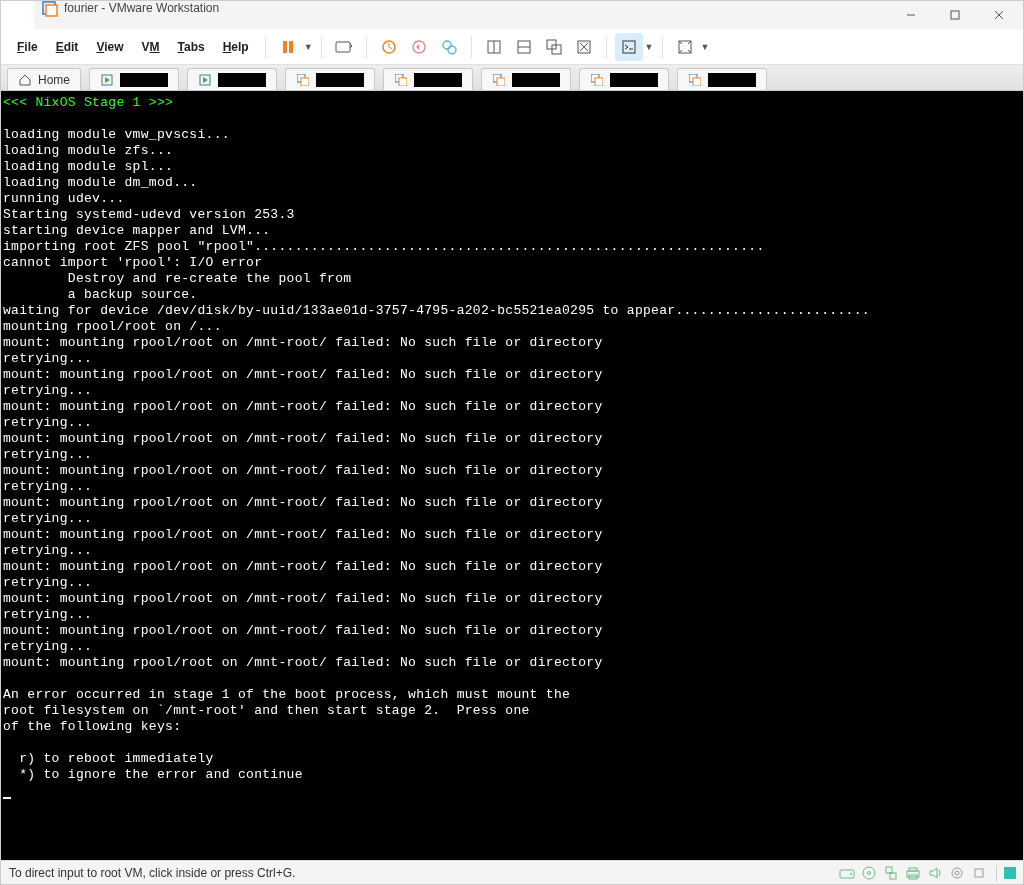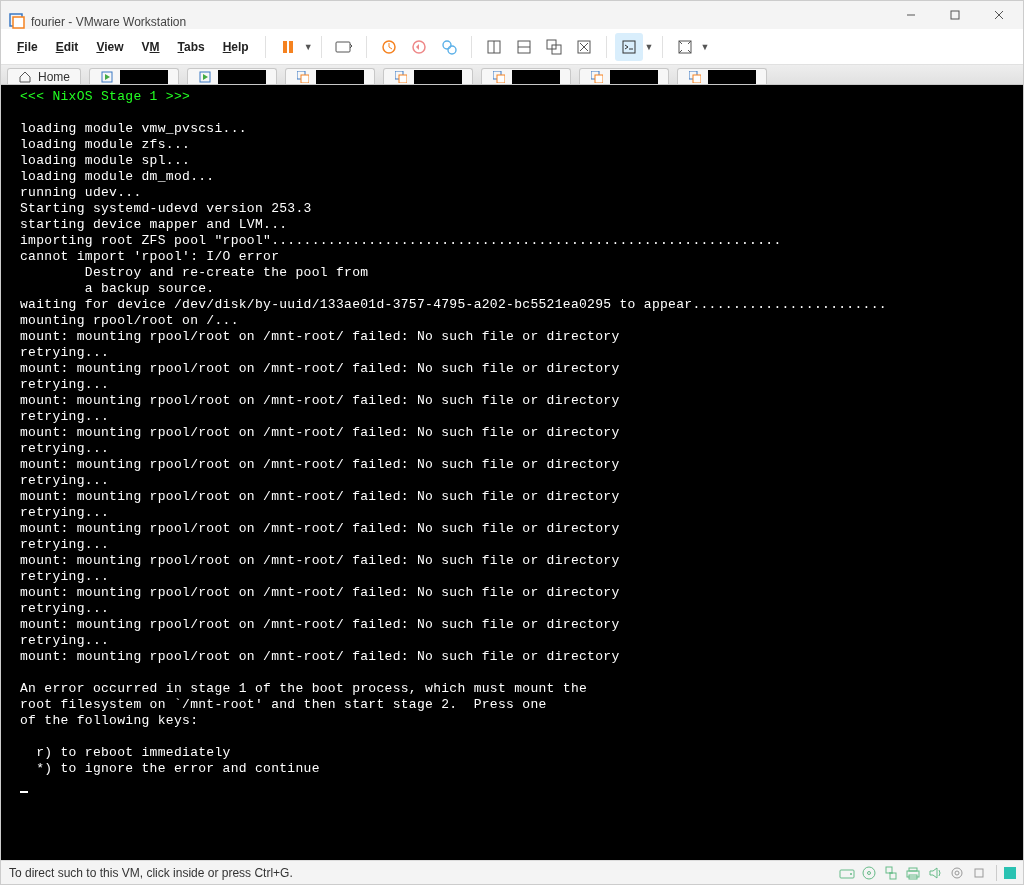--- a/index.html
+++ b/index.html
@@ -1,39 +1,39 @@
 <!DOCTYPE html>
 <html><head>
 <meta charset="utf-8">
 <style>
   * { box-sizing: border-box; margin: 0; padding: 0; }
   html, body { width: 1024px; height: 885px; overflow: hidden; font-family: "Segoe UI", Tahoma, sans-serif; font-size: 12px; background: #fff; }
   .window { width: 1024px; height: 885px; display: flex; flex-direction: column; border: 1px solid #ccc; }
   
-  .titlebar { height: 28px; background: #f4f4f4; display: flex; align-items: flex-end; padding: 0 2px 0 8px; color: #444; }
+  .titlebar { height: 28px; background: #f4f4f4; display: flex; align-items: flex-start; padding: 0 2px 0 8px; color: #444; margin-left: 33px; }
   .titlebar .icon { width: 16px; height: 16px; margin-right: 6px; display:inline-flex;align-items:center;justify-content:center;}
   .titlebar .title { flex: 0 0 auto; }
   .titlebar .spacer { flex: 1 1 auto; }
   .win-btn { width: 44px; height: 28px; display: inline-flex; align-items: center; justify-content: center; color: #555; }
   
   .menubar { height: 36px; background: #fff; display: flex; align-items: center; padding: 0 8px; border-bottom: 1px solid #e1e1e1; gap: 2px; }
   .menuitem { padding: 4px 8px; color: #222; font-weight: bold; }
   .menuitem u { text-decoration: underline; }
   .vsep { width: 1px; height: 22px; background: #e1e1e1; margin: 0 6px; }
   .tbtn { width: 28px; height: 28px; display: inline-flex; align-items: center; justify-content: center; color: #555; border-radius: 3px;}
   .tbtn.active { background: #d9eefc; }
   .drop { display:inline-flex;align-items:center;gap:2px;}
   .caret { font-size: 9px; color:#555; }
   
-  .tabstrip { height: 20px; background: linear-gradient(#eeeeee, #e1e1e1); display: flex; align-items: stretch; padding: 3px 6px 0 6px; gap: 8px; border-bottom: 1px solid #c8c8c8;}
+  .tabstrip { height: 26px; background: linear-gradient(#eeeeee, #e1e1e1); display: flex; align-items: stretch; padding: 3px 6px 0 6px; gap: 8px; border-bottom: 1px solid #c8c8c8;}
   .tab { background: #f7f7f7; border: 1px solid #c8c8c8; border-bottom: none; border-radius: 3px 3px 0 0; display: inline-flex; align-items: center; padding: 0 10px; gap: 6px; min-width: 70px; font-size: 12px; color:#333;}
   .tab .ticon { width:14px;height:14px; display:inline-flex;align-items:center;justify-content:center;}
   .tab .tlabel.redact { background:#000; width:48px; height:14px; display:inline-block;}
   
-  .console { flex: 1 1 auto; background: #000; color: #fff; font-family: "Consolas", "Courier New", monospace; font-size: 13px; line-height: 16px; padding: 4px 0 0 19px; white-space: pre; overflow: hidden; letter-spacing: 0.3px;}
+  .console { flex: 1 1 auto; background: #000; color: #fff; font-family: "Consolas", "Courier New", monospace; font-size: 13px; line-height: 16px; padding: 4px 0 0 2px; white-space: pre; overflow: hidden; letter-spacing: 0.3px;}
   .console .green { color: #22ff22; }
   .console .cursor { display:inline-block; width:8px; height:2px; background:#fff; vertical-align: bottom; }
   
   .statusbar { height: 24px; background: #f4f4f4; border-top: 1px solid #dcdcdc; display: flex; align-items: center; padding: 0 4px; font-size: 12px; color:#333;}
   .statusbar .msg { flex: 1 1 auto; padding-left: 4px;}
   .tray { display:flex; gap:4px; align-items:center; }
   .tray .ticon { width:18px;height:18px; display:inline-flex;align-items:center;justify-content:center; color:#6b8; }
   .tray .vline { width:1px; height:16px; background:#ccc; margin-left:4px;}
   .tray .sq { width:12px; height:12px; background:#2ac2b2; }
   svg { display:block; }
@@ -279,21 +279,21 @@
 
 An error occurred in stage 1 of the boot process, which must mount the
 root filesystem on `/mnt-root' and then start stage 2.  Press one
 of the following keys:
 
   r) to reboot immediately
   *) to ignore the error and continue
 <span class="cursor"></span></div>
 
   <div class="statusbar">
-    <span class="msg">To direct such to this VM, click inside or press Ctrl+G.</span>
+    <span class="msg">To direct input to root VM, click inside or press Ctrl+G.</span>
     <span class="tray">
       <span class="ticon">
           <svg width="16" height="14">
             <rect x="1" y="4" width="14" height="8" rx="1" fill="none" stroke="#6b8"></rect>
             <circle cx="12" cy="8" r="1" fill="#6b8"></circle>
           </svg>
         </span>
       <span class="ticon">
           <svg width="14" height="14">
             <circle cx="7" cy="7" r="6" fill="none" stroke="#6b8"></circle>

